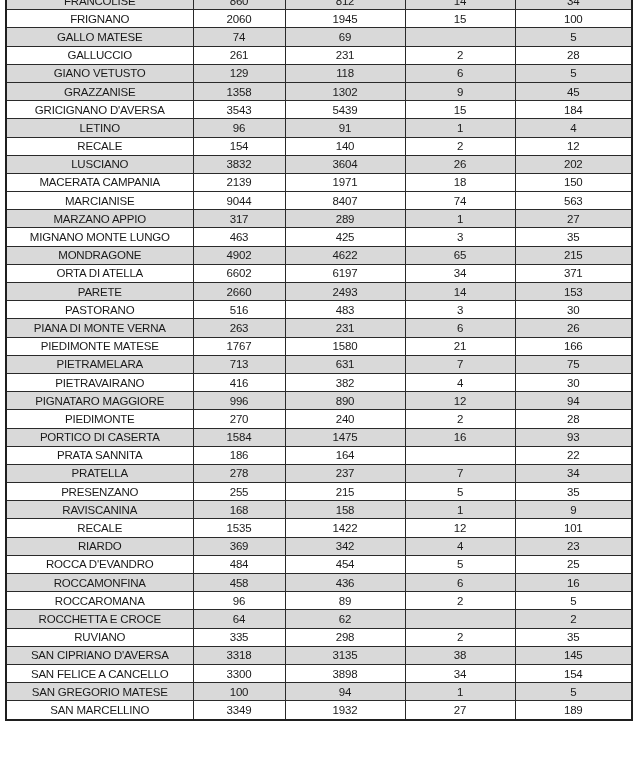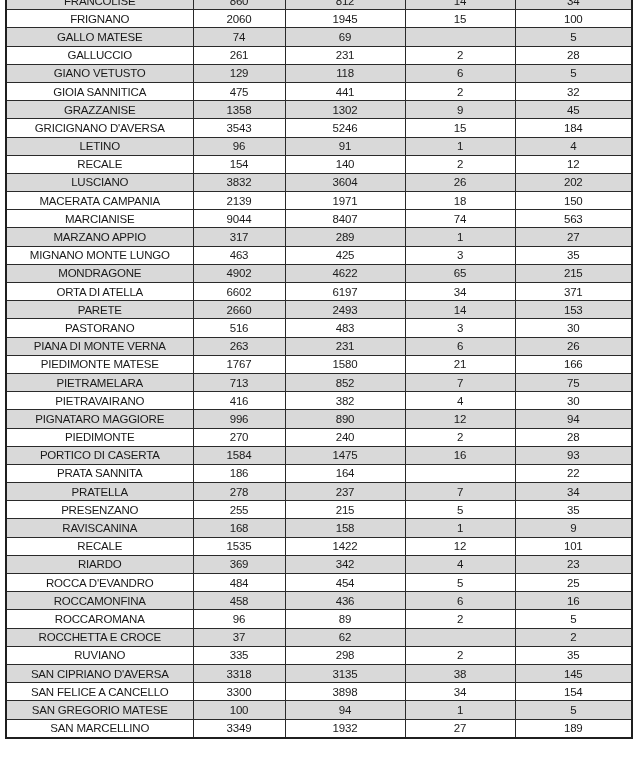--- a/index.html
+++ b/index.html
@@ -82,38 +82,31 @@
           <td>2</td>
           <td>28</td>
         </tr>
         <tr class="gray">
           <td>GIANO VETUSTO</td>
           <td>129</td>
           <td>118</td>
           <td>6</td>
           <td>5</td>
         </tr>
-        <tr class="white">
-          <td>GIOIA SANNITICA</td>
-          <td>475</td>
-          <td>441</td>
-          <td>2</td>
-          <td>32</td>
-        </tr>
         <tr class="gray">
           <td>GRAZZANISE</td>
           <td>1358</td>
           <td>1302</td>
           <td>9</td>
           <td>45</td>
         </tr>
         <tr class="white">
           <td>GRICIGNANO D'AVERSA</td>
           <td>3543</td>
-          <td>5246</td>
+          <td>5439</td>
           <td>15</td>
           <td>184</td>
         </tr>
         <tr class="gray">
           <td>LETINO</td>
           <td>96</td>
           <td>91</td>
           <td>1</td>
           <td>4</td>
         </tr>
@@ -197,21 +190,21 @@
         <tr class="white">
           <td>PIEDIMONTE MATESE</td>
           <td>1767</td>
           <td>1580</td>
           <td>21</td>
           <td>166</td>
         </tr>
         <tr class="gray">
           <td>PIETRAMELARA</td>
           <td>713</td>
-          <td>852</td>
+          <td>631</td>
           <td>7</td>
           <td>75</td>
         </tr>
         <tr class="white">
           <td>PIETRAVAIRANO</td>
           <td>416</td>
           <td>382</td>
           <td>4</td>
           <td>30</td>
         </tr>
@@ -294,21 +287,21 @@
         </tr>
         <tr class="white">
           <td>ROCCAROMANA</td>
           <td>96</td>
           <td>89</td>
           <td>2</td>
           <td>5</td>
         </tr>
         <tr class="gray">
           <td>ROCCHETTA E CROCE</td>
-          <td>37</td>
+          <td>64</td>
           <td>62</td>
           <td></td>
           <td>2</td>
         </tr>
         <tr class="white">
           <td>RUVIANO</td>
           <td>335</td>
           <td>298</td>
           <td>2</td>
           <td>35</td>

